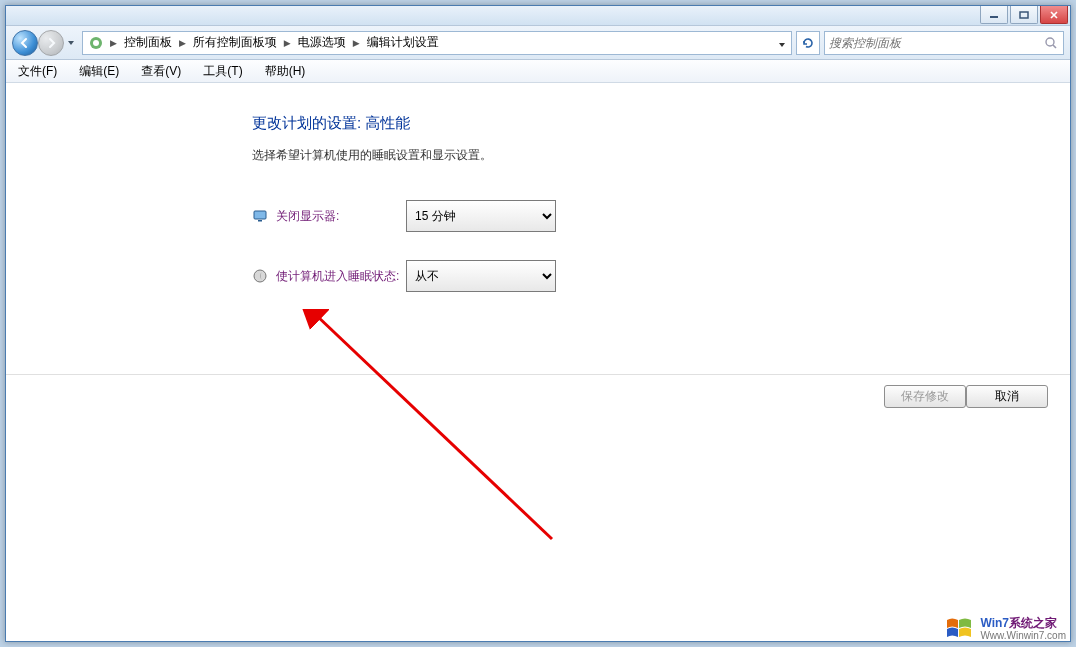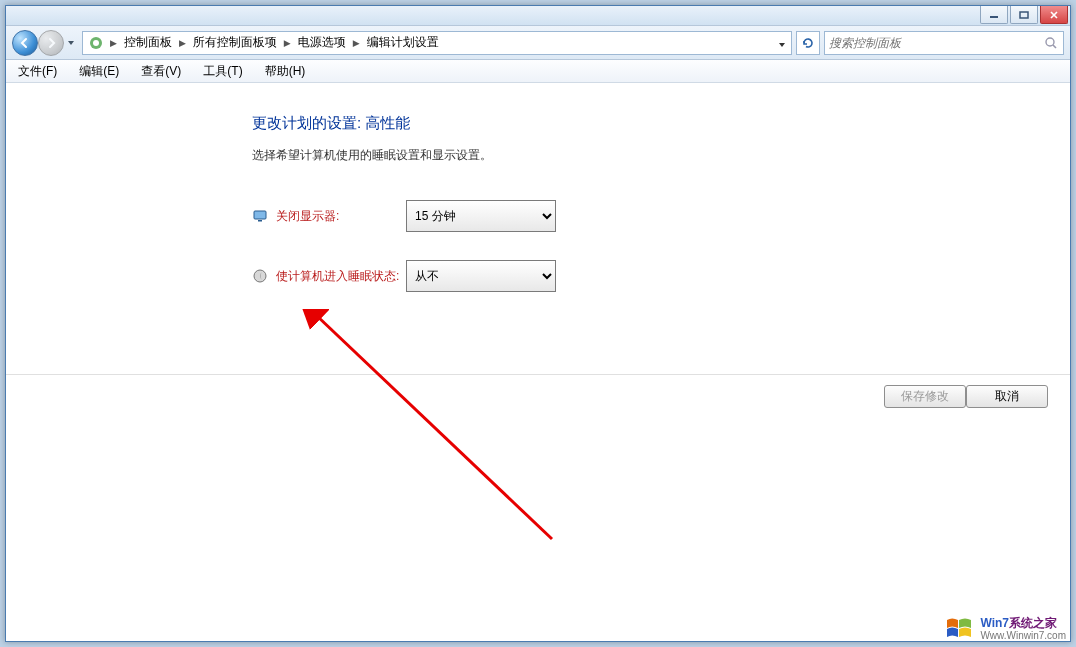--- a/index.html
+++ b/index.html
@@ -39,21 +39,21 @@
 .menu-item { cursor: pointer; padding: 2px 4px; }
 
 
 .content-area { position: absolute; top: 78px; left: 0; right: 0; bottom: 0; background: #fff; }
 .content-inner { padding: 30px 0 0 246px; }
 .page-title { color: #003399; font-size: 15px; margin-bottom: 14px; }
 .page-subtitle { font-size: 12px; color: #333; margin-bottom: 36px; }
 
 .setting-row { display: flex; align-items: center; margin-bottom: 28px; }
 .setting-row .row-icon { width: 16px; height: 16px; margin-right: 8px; display: flex; align-items: center; justify-content: center; }
-.setting-row .row-label { font-size: 12px; color: #b91c1c; width: 130px; }
+.setting-row .row-label { font-size: 12px; color: #701a75; width: 130px; }
 .setting-row select { width: 150px; height: 32px; font-size: 12px; border: 1px solid #7a7a7a; background: linear-gradient(to bottom, #fff, #e8e8e8); padding: 0 4px; }
 
 .links { margin-top: 30px; }
 .link { font-size: 12px; color: #0066cc; text-decoration: underline; cursor: pointer; display: block; margin-bottom: 18px; }
 
 
 .footer { position: absolute; left: 0; right: 0; top: 290px; height: 44px; border-top: 1px solid #e0e0e0; display: flex; align-items: center; justify-content: flex-end; padding: 0 22px; }
 .btn { min-width: 82px; height: 23px; font-size: 12px; border: 1px solid #8e8e8e; background: linear-gradient(to bottom, #fdfdfd, #e4e4e4); border-radius: 3px; cursor: pointer; padding: 0 12px; }
 .btn:disabled { color: #9a9a9a; cursor: default; }
 

